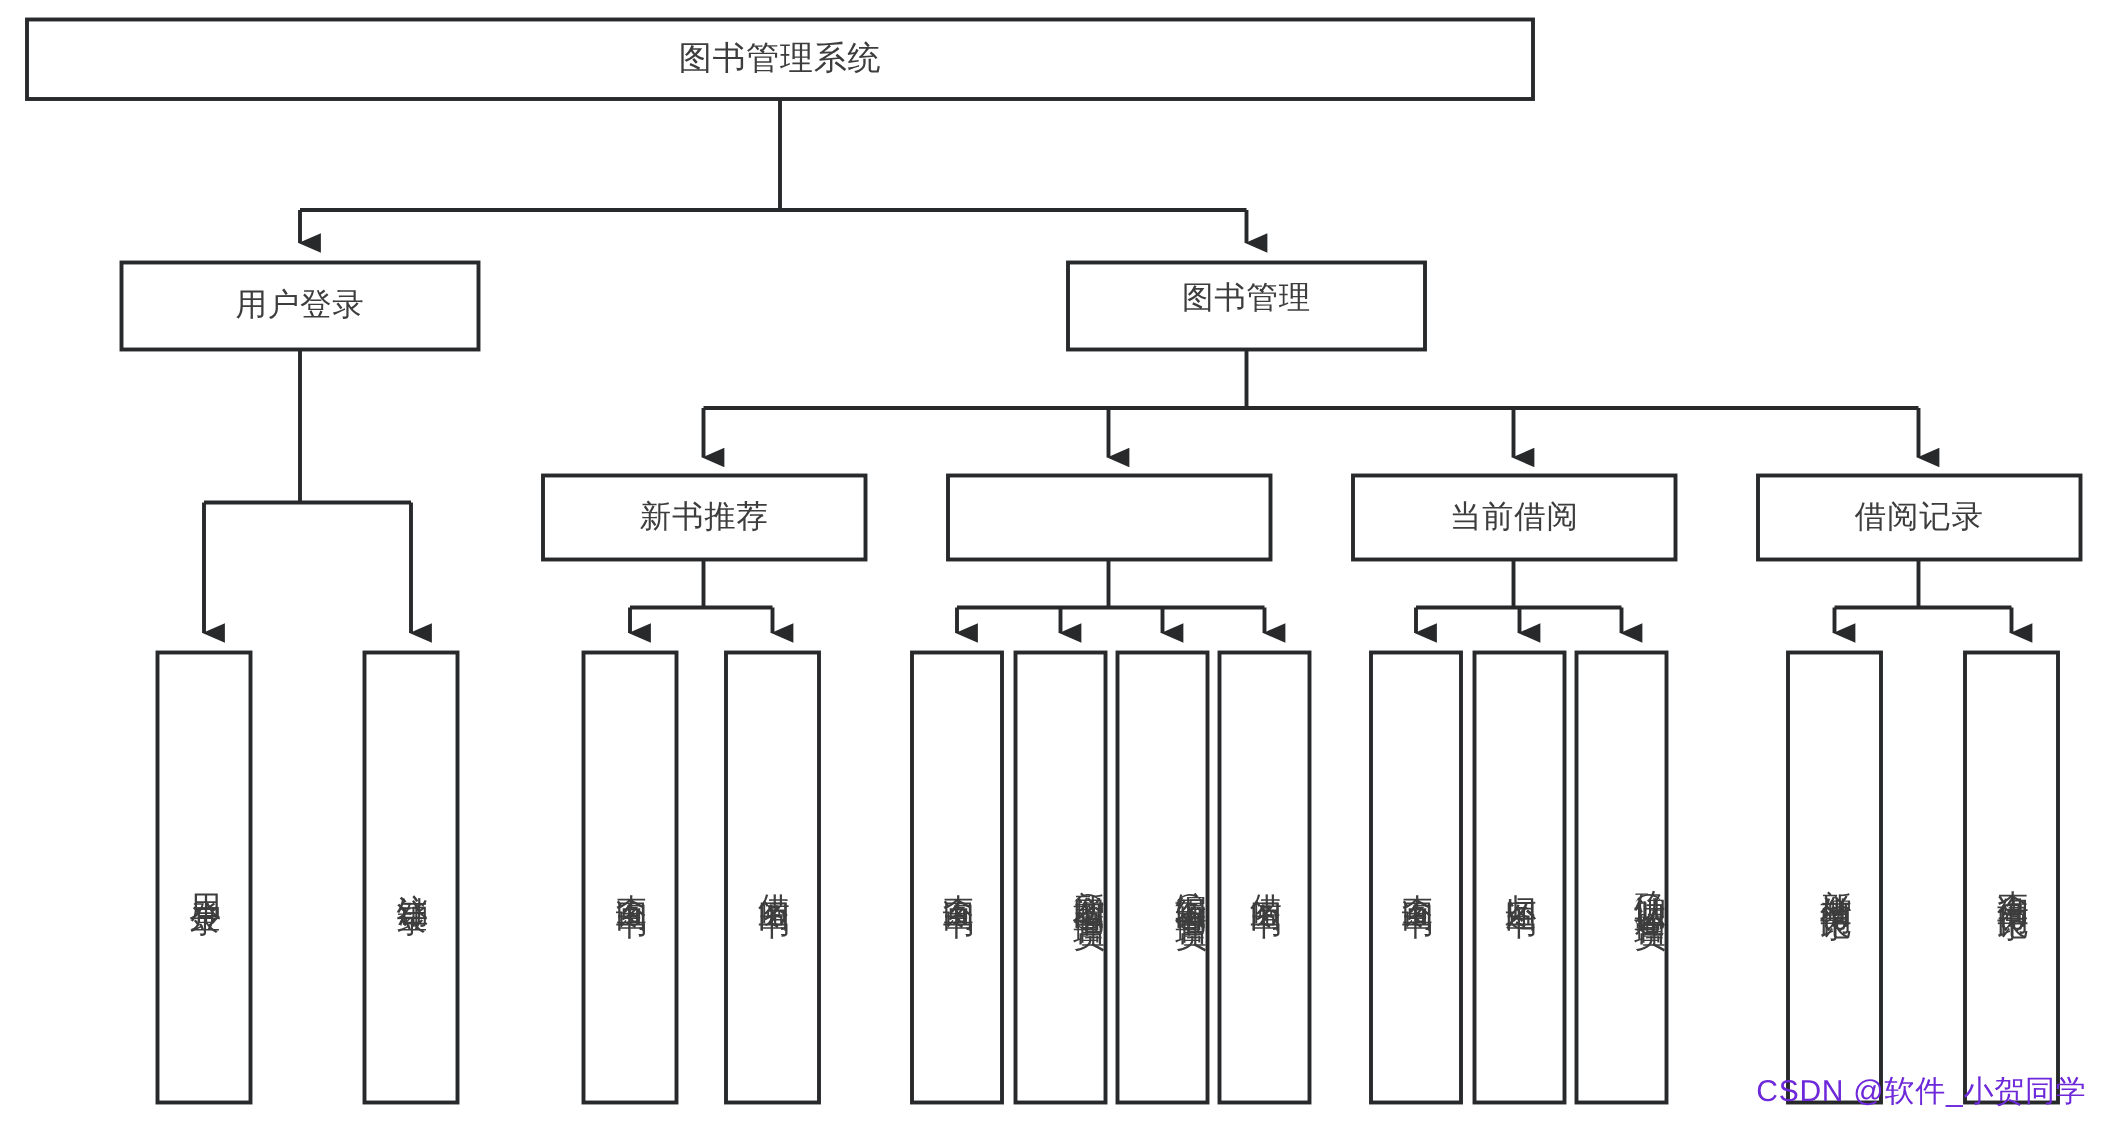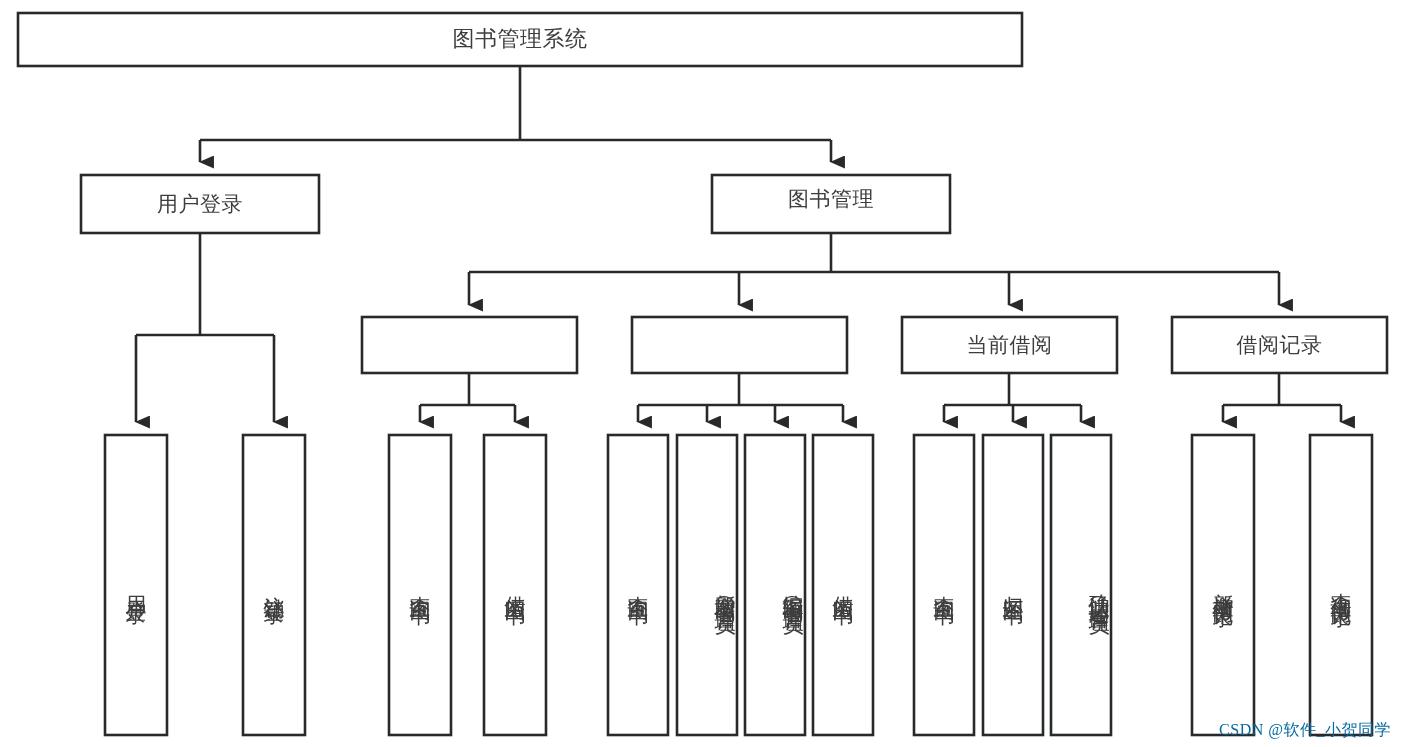--- a/index.html
+++ b/index.html
@@ -67,23 +67,23 @@
     writing-mode: vertical-rl;
     text-orientation: upright;
     line-height: 1.15;
     letter-spacing: 3px;
     white-space: nowrap;
   }
   #watermark {
     position: absolute;
     right: 14px;
     bottom: 6px;
-    font-size: 16px;
-    color: #0369a1;
-    font-family: Liberation Serif, serif;
+    font-size: 20px;
+    color: #6d28d9;
+    font-family: Liberation Sans, sans-serif;
     letter-spacing: 0.5px;
     white-space: nowrap;
     user-select: none;
   }
 </style>
 </head>
 <body>
 
 <div id="diagram-root">
 
@@ -164,20 +164,21 @@
     <path class="connector" d="M 1223 405 L 1341 405"></path>
     <path class="connector" d="M 1223 405 L 1223 422" marker-end="url(#arrow-down)"></path>
     <path class="connector" d="M 1341 405 L 1341 422" marker-end="url(#arrow-down)"></path>
   </svg>
 
   <div class="node-label horizontal root" style="left:18px; top:13px; width:1004px; height:53px;">图书管理系统</div>
 
   <div class="node-label horizontal" style="left:81px; top:175px; width:238px; height:58px;">用户登录</div>
   <div class="node-label horizontal" style="left:712px; top:175px; width:238px; height:48px;">图书管理</div>
 
+  <div class="node-label horizontal" style="left:362px; top:317px; width:215px; height:56px;">新书推荐</div>
   <div class="node-label horizontal" style="left:902px; top:317px; width:215px; height:56px;">当前借阅</div>
   <div class="node-label horizontal" style="left:1172px; top:317px; width:215px; height:56px;">借阅记录</div>
 
   <div class="node-label vertical" style="left:105px; top:435px; width:62px; height:300px;">用户登录</div>
   <div class="node-label vertical" style="left:243px; top:435px; width:62px; height:300px;">注销登录</div>
 
   <div class="node-label vertical" style="left:389px; top:435px; width:62px; height:300px;">查询图书</div>
   <div class="node-label vertical" style="left:484px; top:435px; width:62px; height:300px;">借阅图书</div>
 
   <div class="node-label vertical" style="left:608px; top:435px; width:60px; height:300px;">查询图书</div>

